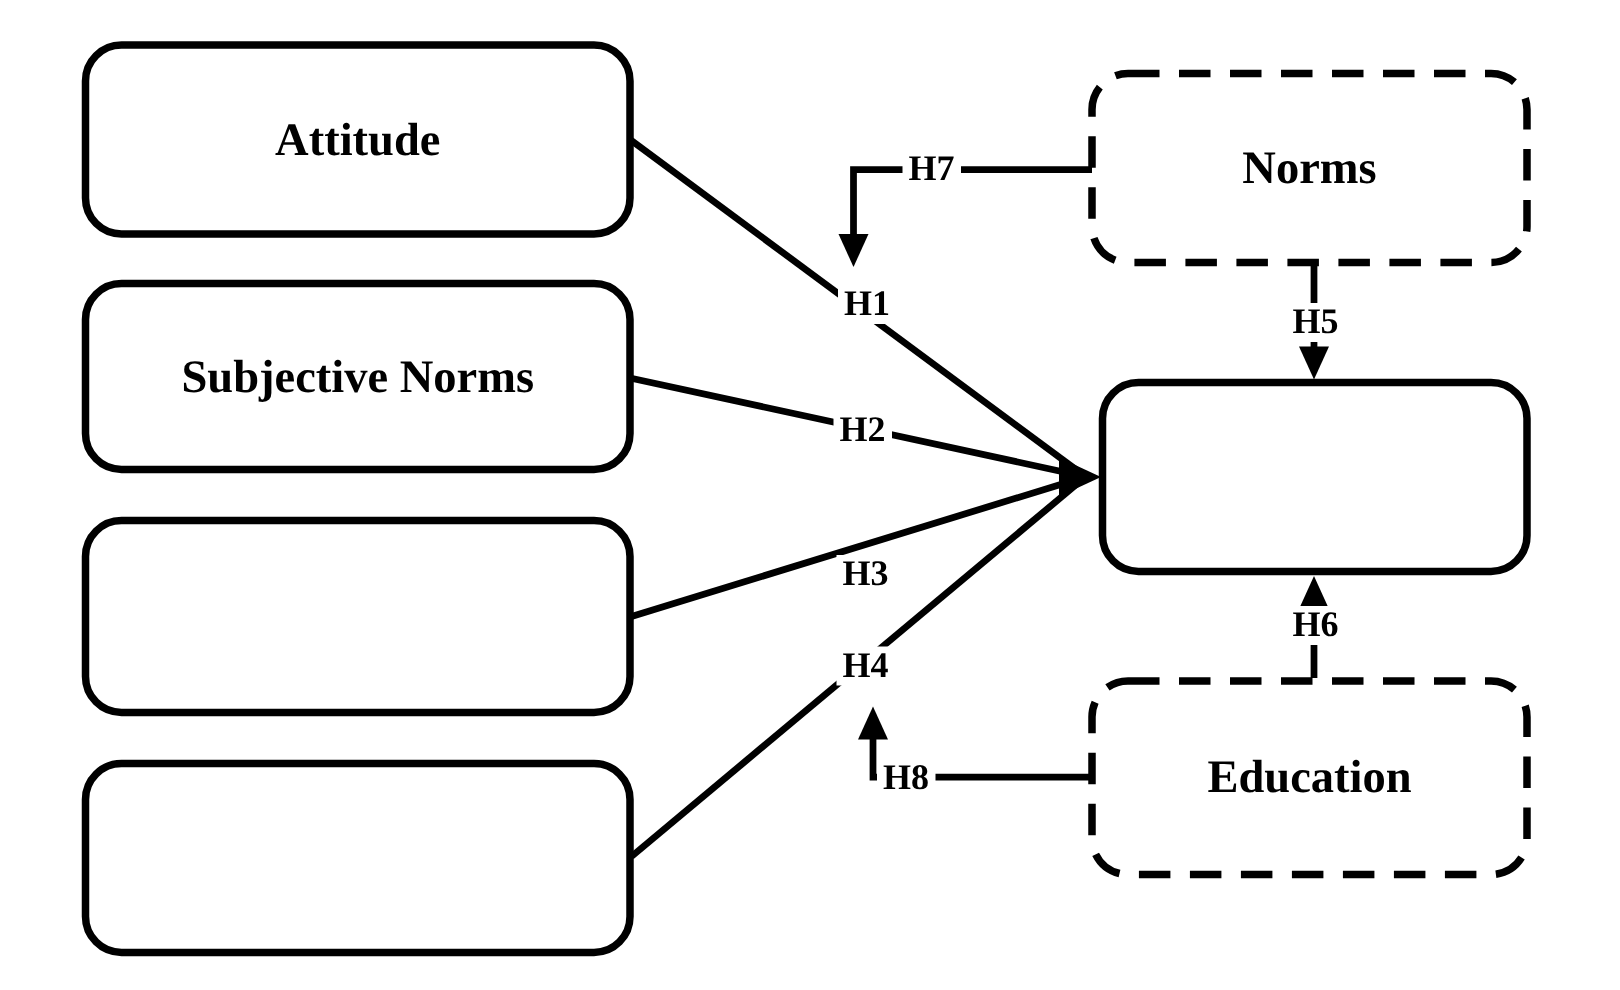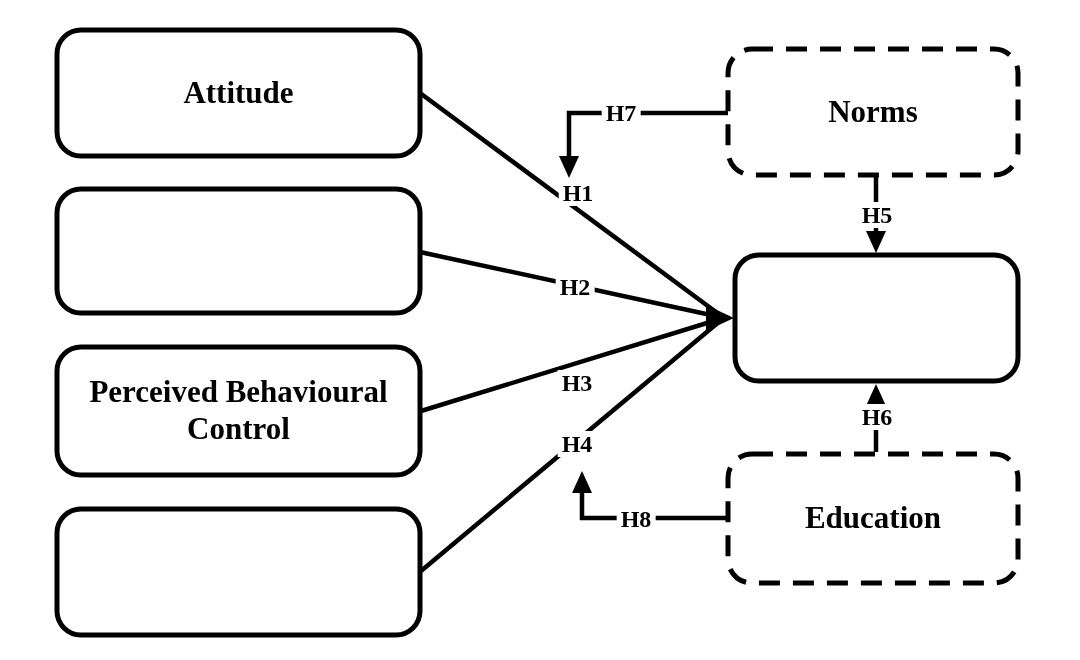--- a/index.html
+++ b/index.html
@@ -72,31 +72,31 @@
     <rect x="57" y="189" width="363" height="124" rx="24" fill="#fff" stroke="#000" stroke-width="5"></rect>
     <rect x="57" y="347" width="363" height="128" rx="24" fill="#fff" stroke="#000" stroke-width="5"></rect>
     <rect x="57" y="509" width="363" height="126" rx="24" fill="#fff" stroke="#000" stroke-width="5"></rect>
     <rect x="728" y="49" width="290" height="126" rx="24" fill="#fff" stroke="#000" stroke-width="5" stroke-dasharray="21 13"></rect>
     <rect x="735" y="255" width="283" height="126" rx="24" fill="#fff" stroke="#000" stroke-width="5"></rect>
     <rect x="728" y="454" width="290" height="129" rx="24" fill="#fff" stroke="#000" stroke-width="5" stroke-dasharray="21 13"></rect>
   </svg>
 
   <div class="node-label" style="left:57px; top:30px; width:363px; height:126px;">Attitude</div>
 
+  <div class="node-label" style="left:57px; top:189px; width:363px; height:124px;">Subjective Norms</div>
 
-  <div class="node-label" style="left:57px; top:347px; width:363px; height:128px; padding:0 21px; box-sizing:border-box;">Perceived Behavioural Control</div>
 
 
   <div class="node-label" style="left:728px; top:49px; width:290px; height:126px;">Norms</div>
 
 
   <div class="node-label" style="left:728px; top:454px; width:290px; height:129px;">Education</div>
 
-  <div class="h-label" style="left:578px; top:193px;">H1</div>
+  <div class="h-label" style="left:578px; top:203px;">H1</div>
   <div class="h-label" style="left:575px; top:287px;">H2</div>
   <div class="h-label" style="left:577px; top:383px;">H3</div>
   <div class="h-label" style="left:577px; top:444px;">H4</div>
   <div class="h-label" style="left:877px; top:215px;">H5</div>
   <div class="h-label" style="left:877px; top:417px;">H6</div>
   <div class="h-label" style="left:621px; top:113px;">H7</div>
-  <div class="h-label" style="left:636px; top:519px;">H8</div>
+  <div class="h-label" style="left:604px; top:519px;">H8</div>
 
 </div>
 
 </body></html>

